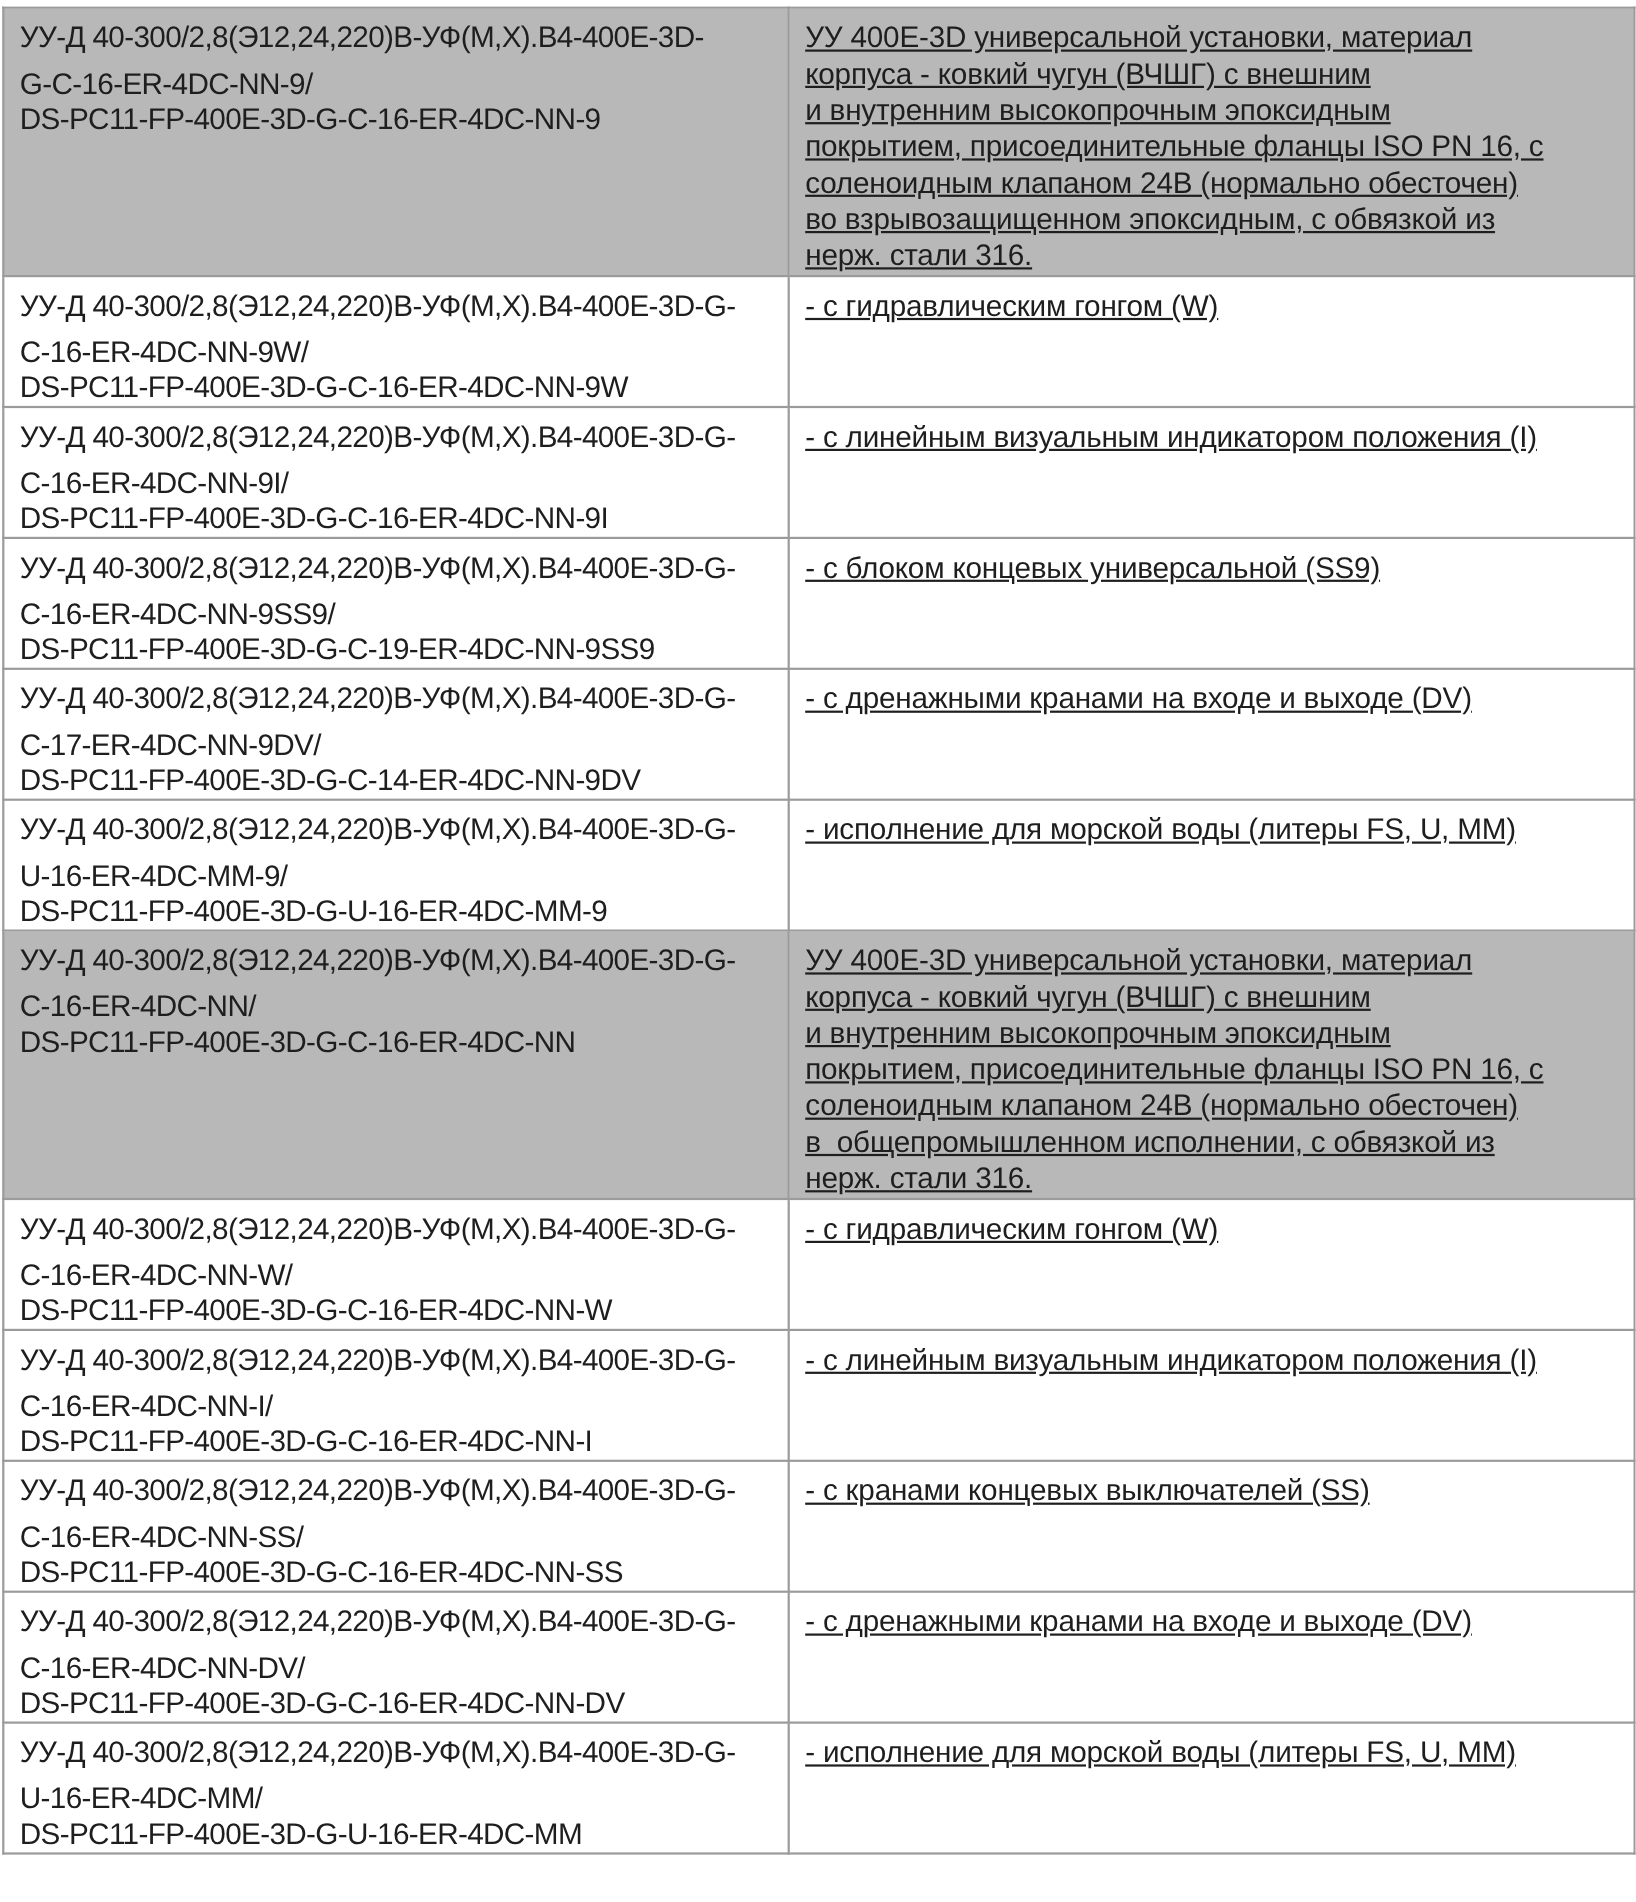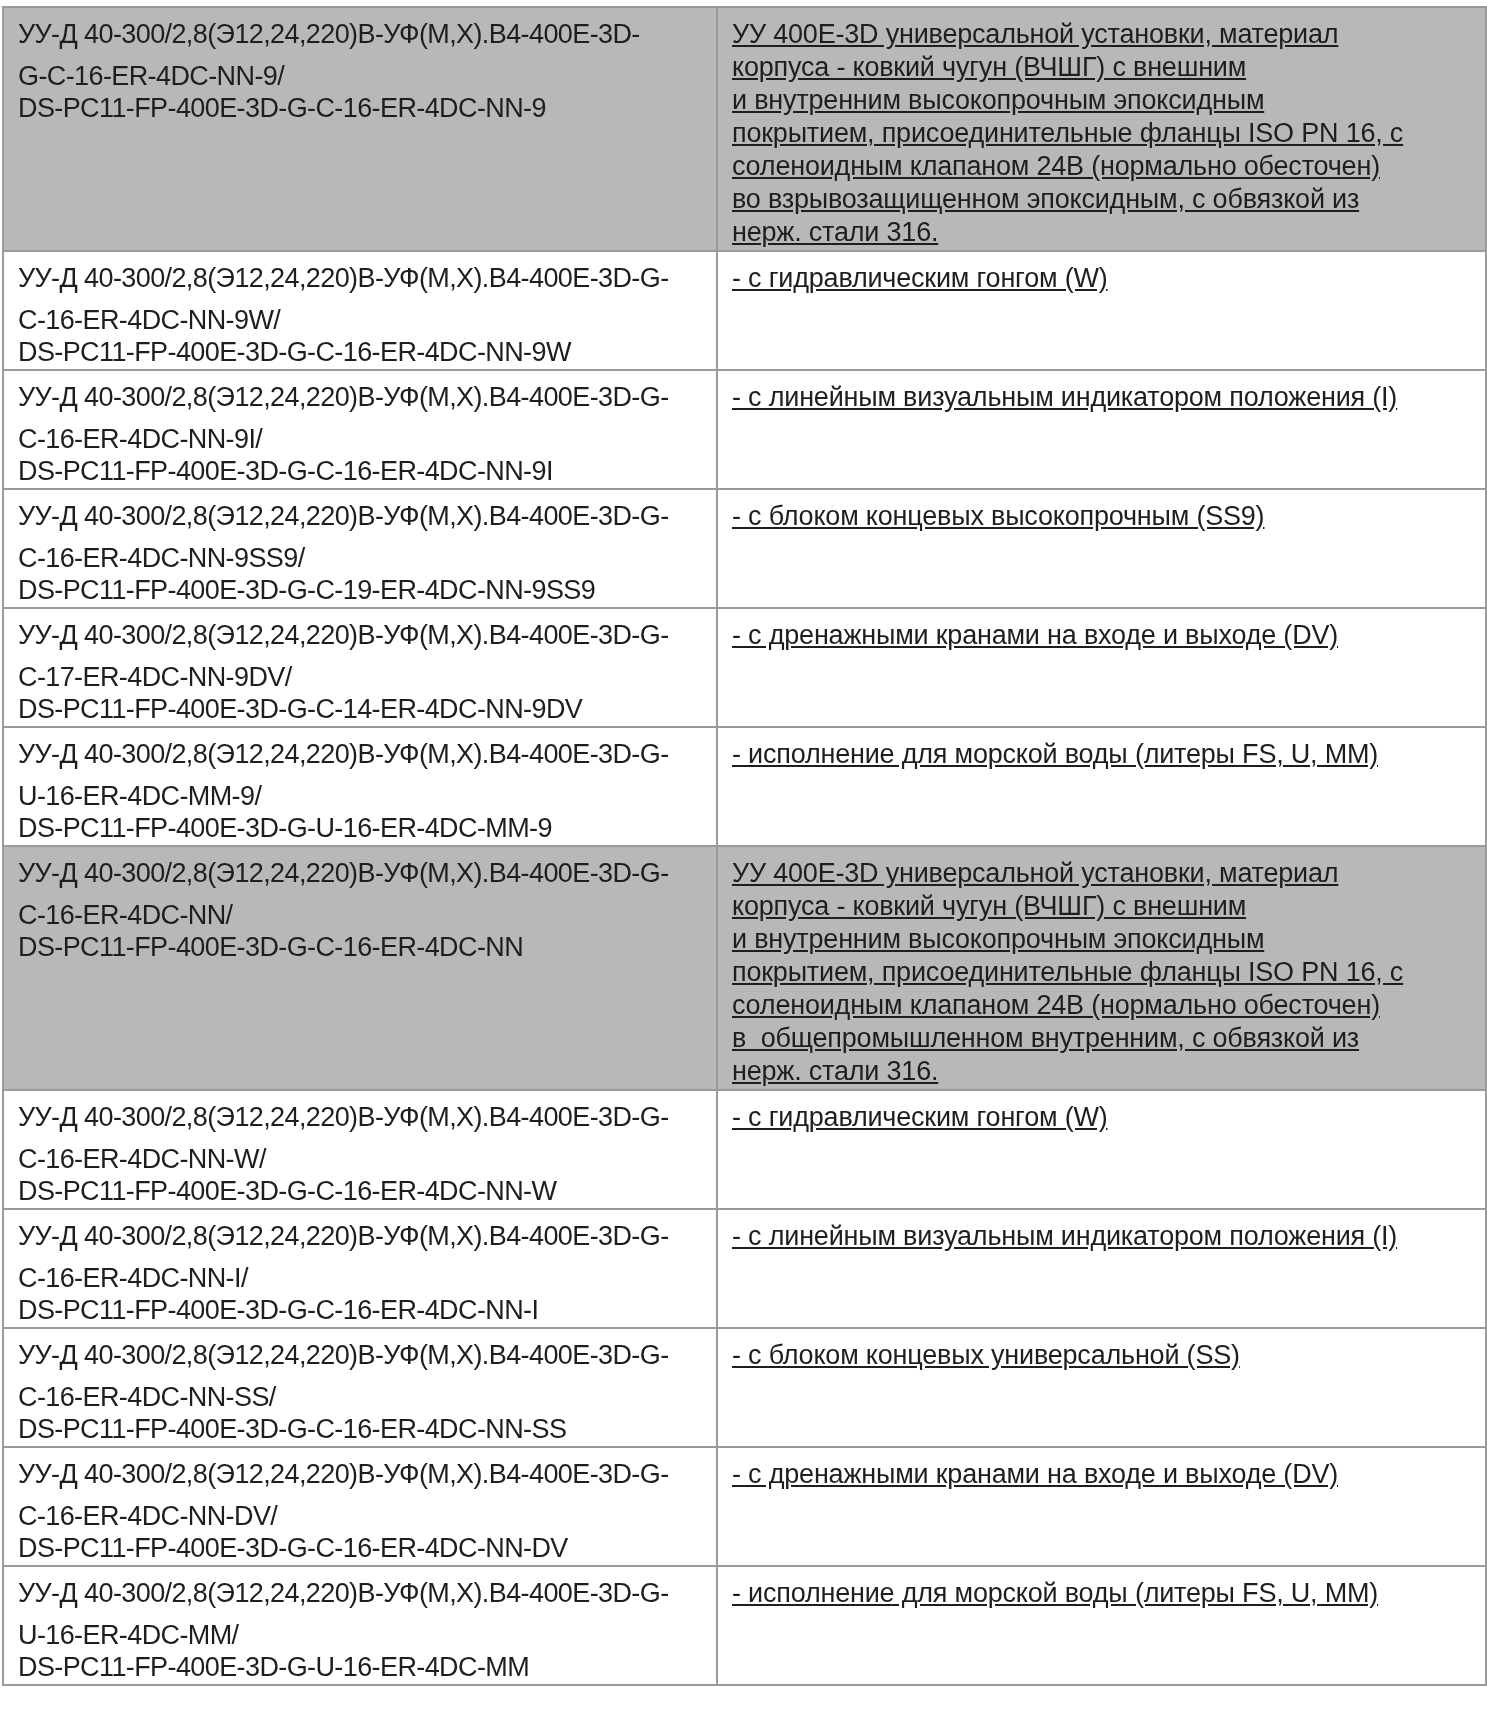--- a/index.html
+++ b/index.html
@@ -91,21 +91,21 @@
             <div class="desc-line">- с линейным визуальным индикатором положения (I)</div>
           </td>
         </tr>
         <tr>
           <td>
             <div class="code-line">УУ-Д 40-300/2,8(Э12,24,220)В-УФ(М,Х).В4-400Е-3D-G-</div>
             <div class="code-line">C-16-ER-4DC-NN-9SS9/</div>
             <div class="code-line">DS-PC11-FP-400E-3D-G-C-19-ER-4DC-NN-9SS9</div>
           </td>
           <td>
-            <div class="desc-line">- с блоком концевых высокопрочным (SS9)</div>
+            <div class="desc-line">- с блоком концевых универсальной (SS9)</div>
           </td>
         </tr>
         <tr>
           <td>
             <div class="code-line">УУ-Д 40-300/2,8(Э12,24,220)В-УФ(М,Х).В4-400Е-3D-G-</div>
             <div class="code-line">C-17-ER-4DC-NN-9DV/</div>
             <div class="code-line">DS-PC11-FP-400E-3D-G-C-14-ER-4DC-NN-9DV</div>
           </td>
           <td>
             <div class="desc-line">- с дренажными кранами на входе и выходе (DV)</div>
@@ -126,21 +126,21 @@
             <div class="code-line">УУ-Д 40-300/2,8(Э12,24,220)В-УФ(М,Х).В4-400Е-3D-G-</div>
             <div class="code-line">C-16-ER-4DC-NN/</div>
             <div class="code-line">DS-PC11-FP-400E-3D-G-C-16-ER-4DC-NN</div>
           </td>
           <td>
             <div class="desc-line">УУ 400Е-3D универсальной установки, материал</div>
             <div class="desc-line">корпуса - ковкий чугун (ВЧШГ) с внешним</div>
             <div class="desc-line">и внутренним высокопрочным эпоксидным</div>
             <div class="desc-line">покрытием, присоединительные фланцы ISO PN 16, с</div>
             <div class="desc-line">соленоидным клапаном 24В (нормально обесточен)</div>
-            <div class="desc-line">в  общепромышленном внутренним, с обвязкой из</div>
+            <div class="desc-line">в  общепромышленном исполнении, с обвязкой из</div>
             <div class="desc-line">нерж. стали 316.</div>
           </td>
         </tr>
         <tr>
           <td>
             <div class="code-line">УУ-Д 40-300/2,8(Э12,24,220)В-УФ(М,Х).В4-400Е-3D-G-</div>
             <div class="code-line">C-16-ER-4DC-NN-W/</div>
             <div class="code-line">DS-PC11-FP-400E-3D-G-C-16-ER-4DC-NN-W</div>
           </td>
           <td>
@@ -157,21 +157,21 @@
             <div class="desc-line">- с линейным визуальным индикатором положения (I)</div>
           </td>
         </tr>
         <tr>
           <td>
             <div class="code-line">УУ-Д 40-300/2,8(Э12,24,220)В-УФ(М,Х).В4-400Е-3D-G-</div>
             <div class="code-line">C-16-ER-4DC-NN-SS/</div>
             <div class="code-line">DS-PC11-FP-400E-3D-G-C-16-ER-4DC-NN-SS</div>
           </td>
           <td>
-            <div class="desc-line">- с блоком концевых универсальной (SS)</div>
+            <div class="desc-line">- с кранами концевых выключателей (SS)</div>
           </td>
         </tr>
         <tr>
           <td>
             <div class="code-line">УУ-Д 40-300/2,8(Э12,24,220)В-УФ(М,Х).В4-400Е-3D-G-</div>
             <div class="code-line">C-16-ER-4DC-NN-DV/</div>
             <div class="code-line">DS-PC11-FP-400E-3D-G-C-16-ER-4DC-NN-DV</div>
           </td>
           <td>
             <div class="desc-line">- с дренажными кранами на входе и выходе (DV)</div>

